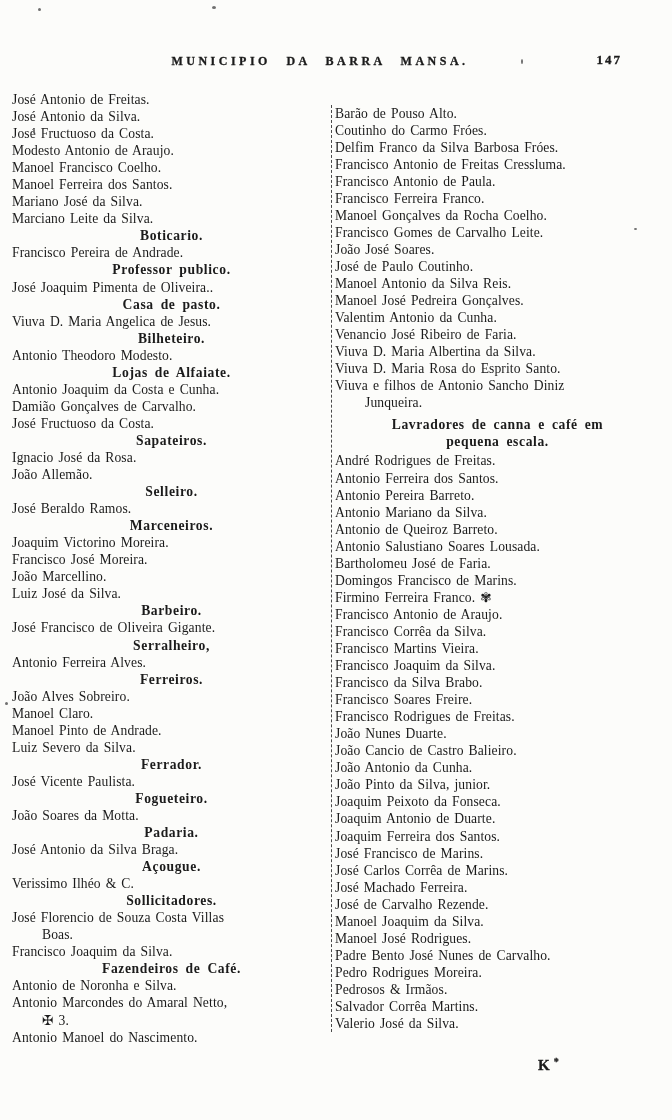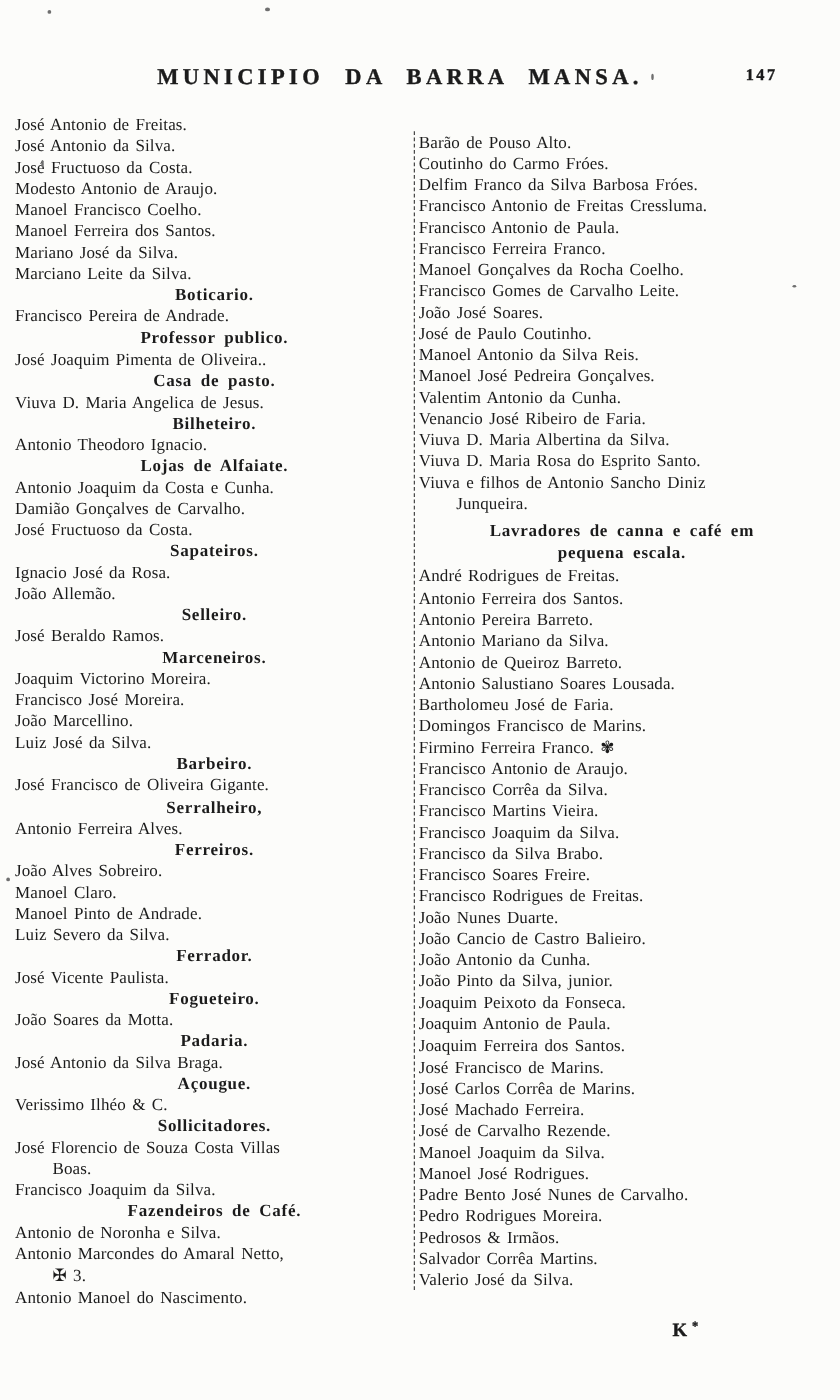--- a/index.html
+++ b/index.html
@@ -7,21 +7,21 @@
     position:relative;
     width:672px;height:1120px;
     background:#fcfcfa;
     font-family:"Liberation Serif","DejaVu Serif",serif;
     color:#1b1b1b;
     overflow:hidden;
   }
   .header-title{
     position:absolute;top:52px;left:0;width:640px;
     text-align:center;
-    font-weight:bold;font-size:18px;line-height:19px;
+    font-weight:bold;font-size:12px;line-height:19px;
     letter-spacing:3.5px;word-spacing:9px;
     -webkit-text-stroke:.3px #1b1b1b;
   }
   .page-number{
     position:absolute;top:52px;right:50px;
     font-weight:bold;font-size:13px;letter-spacing:2px;
     -webkit-text-stroke:.3px #1b1b1b;
   }
   .columns{
     position:absolute;top:91px;left:12px;
@@ -65,21 +65,21 @@
         <div class="name">Manoel Ferreira dos Santos.</div>
         <div class="name">Mariano José da Silva.</div>
         <div class="name">Marciano Leite da Silva.</div>
         <div class="heading">Boticario.</div>
         <div class="name">Francisco Pereira de Andrade.</div>
         <div class="heading">Professor publico.</div>
         <div class="name">José Joaquim Pimenta de Oliveira..</div>
         <div class="heading">Casa de pasto.</div>
         <div class="name">Viuva D. Maria Angelica de Jesus.</div>
         <div class="heading">Bilheteiro.</div>
-        <div class="name">Antonio Theodoro Ignacio.</div>
+        <div class="name">Antonio Theodoro Modesto.</div>
         <div class="heading">Lojas de Alfaiate.</div>
         <div class="name">Antonio Joaquim da Costa e Cunha.</div>
         <div class="name">Damião Gonçalves de Carvalho.</div>
         <div class="name">José Fructuoso da Costa.</div>
         <div class="heading">Sapateiros.</div>
         <div class="name">Ignacio José da Rosa.</div>
         <div class="name">João Allemão.</div>
         <div class="heading">Selleiro.</div>
         <div class="name">José Beraldo Ramos.</div>
         <div class="heading">Marceneiros.</div>
@@ -149,21 +149,21 @@
         <div class="name">Francisco Martins Vieira.</div>
         <div class="name">Francisco Joaquim da Silva.</div>
         <div class="name">Francisco da Silva Brabo.</div>
         <div class="name">Francisco Soares Freire.</div>
         <div class="name">Francisco Rodrigues de Freitas.</div>
         <div class="name">João Nunes Duarte.</div>
         <div class="name">João Cancio de Castro Balieiro.</div>
         <div class="name">João Antonio da Cunha.</div>
         <div class="name">João Pinto da Silva, junior.</div>
         <div class="name">Joaquim Peixoto da Fonseca.</div>
-        <div class="name">Joaquim Antonio de Paula.</div>
+        <div class="name">Joaquim Antonio de Duarte.</div>
         <div class="name">Joaquim Ferreira dos Santos.</div>
         <div class="name">José Francisco de Marins.</div>
         <div class="name">José Carlos Corrêa de Marins.</div>
         <div class="name">José Machado Ferreira.</div>
         <div class="name">José de Carvalho Rezende.</div>
         <div class="name">Manoel Joaquim da Silva.</div>
         <div class="name">Manoel José Rodrigues.</div>
         <div class="name">Padre Bento José Nunes de Carvalho.</div>
         <div class="name">Pedro Rodrigues Moreira.</div>
         <div class="name">Pedrosos &amp; Irmãos.</div>

